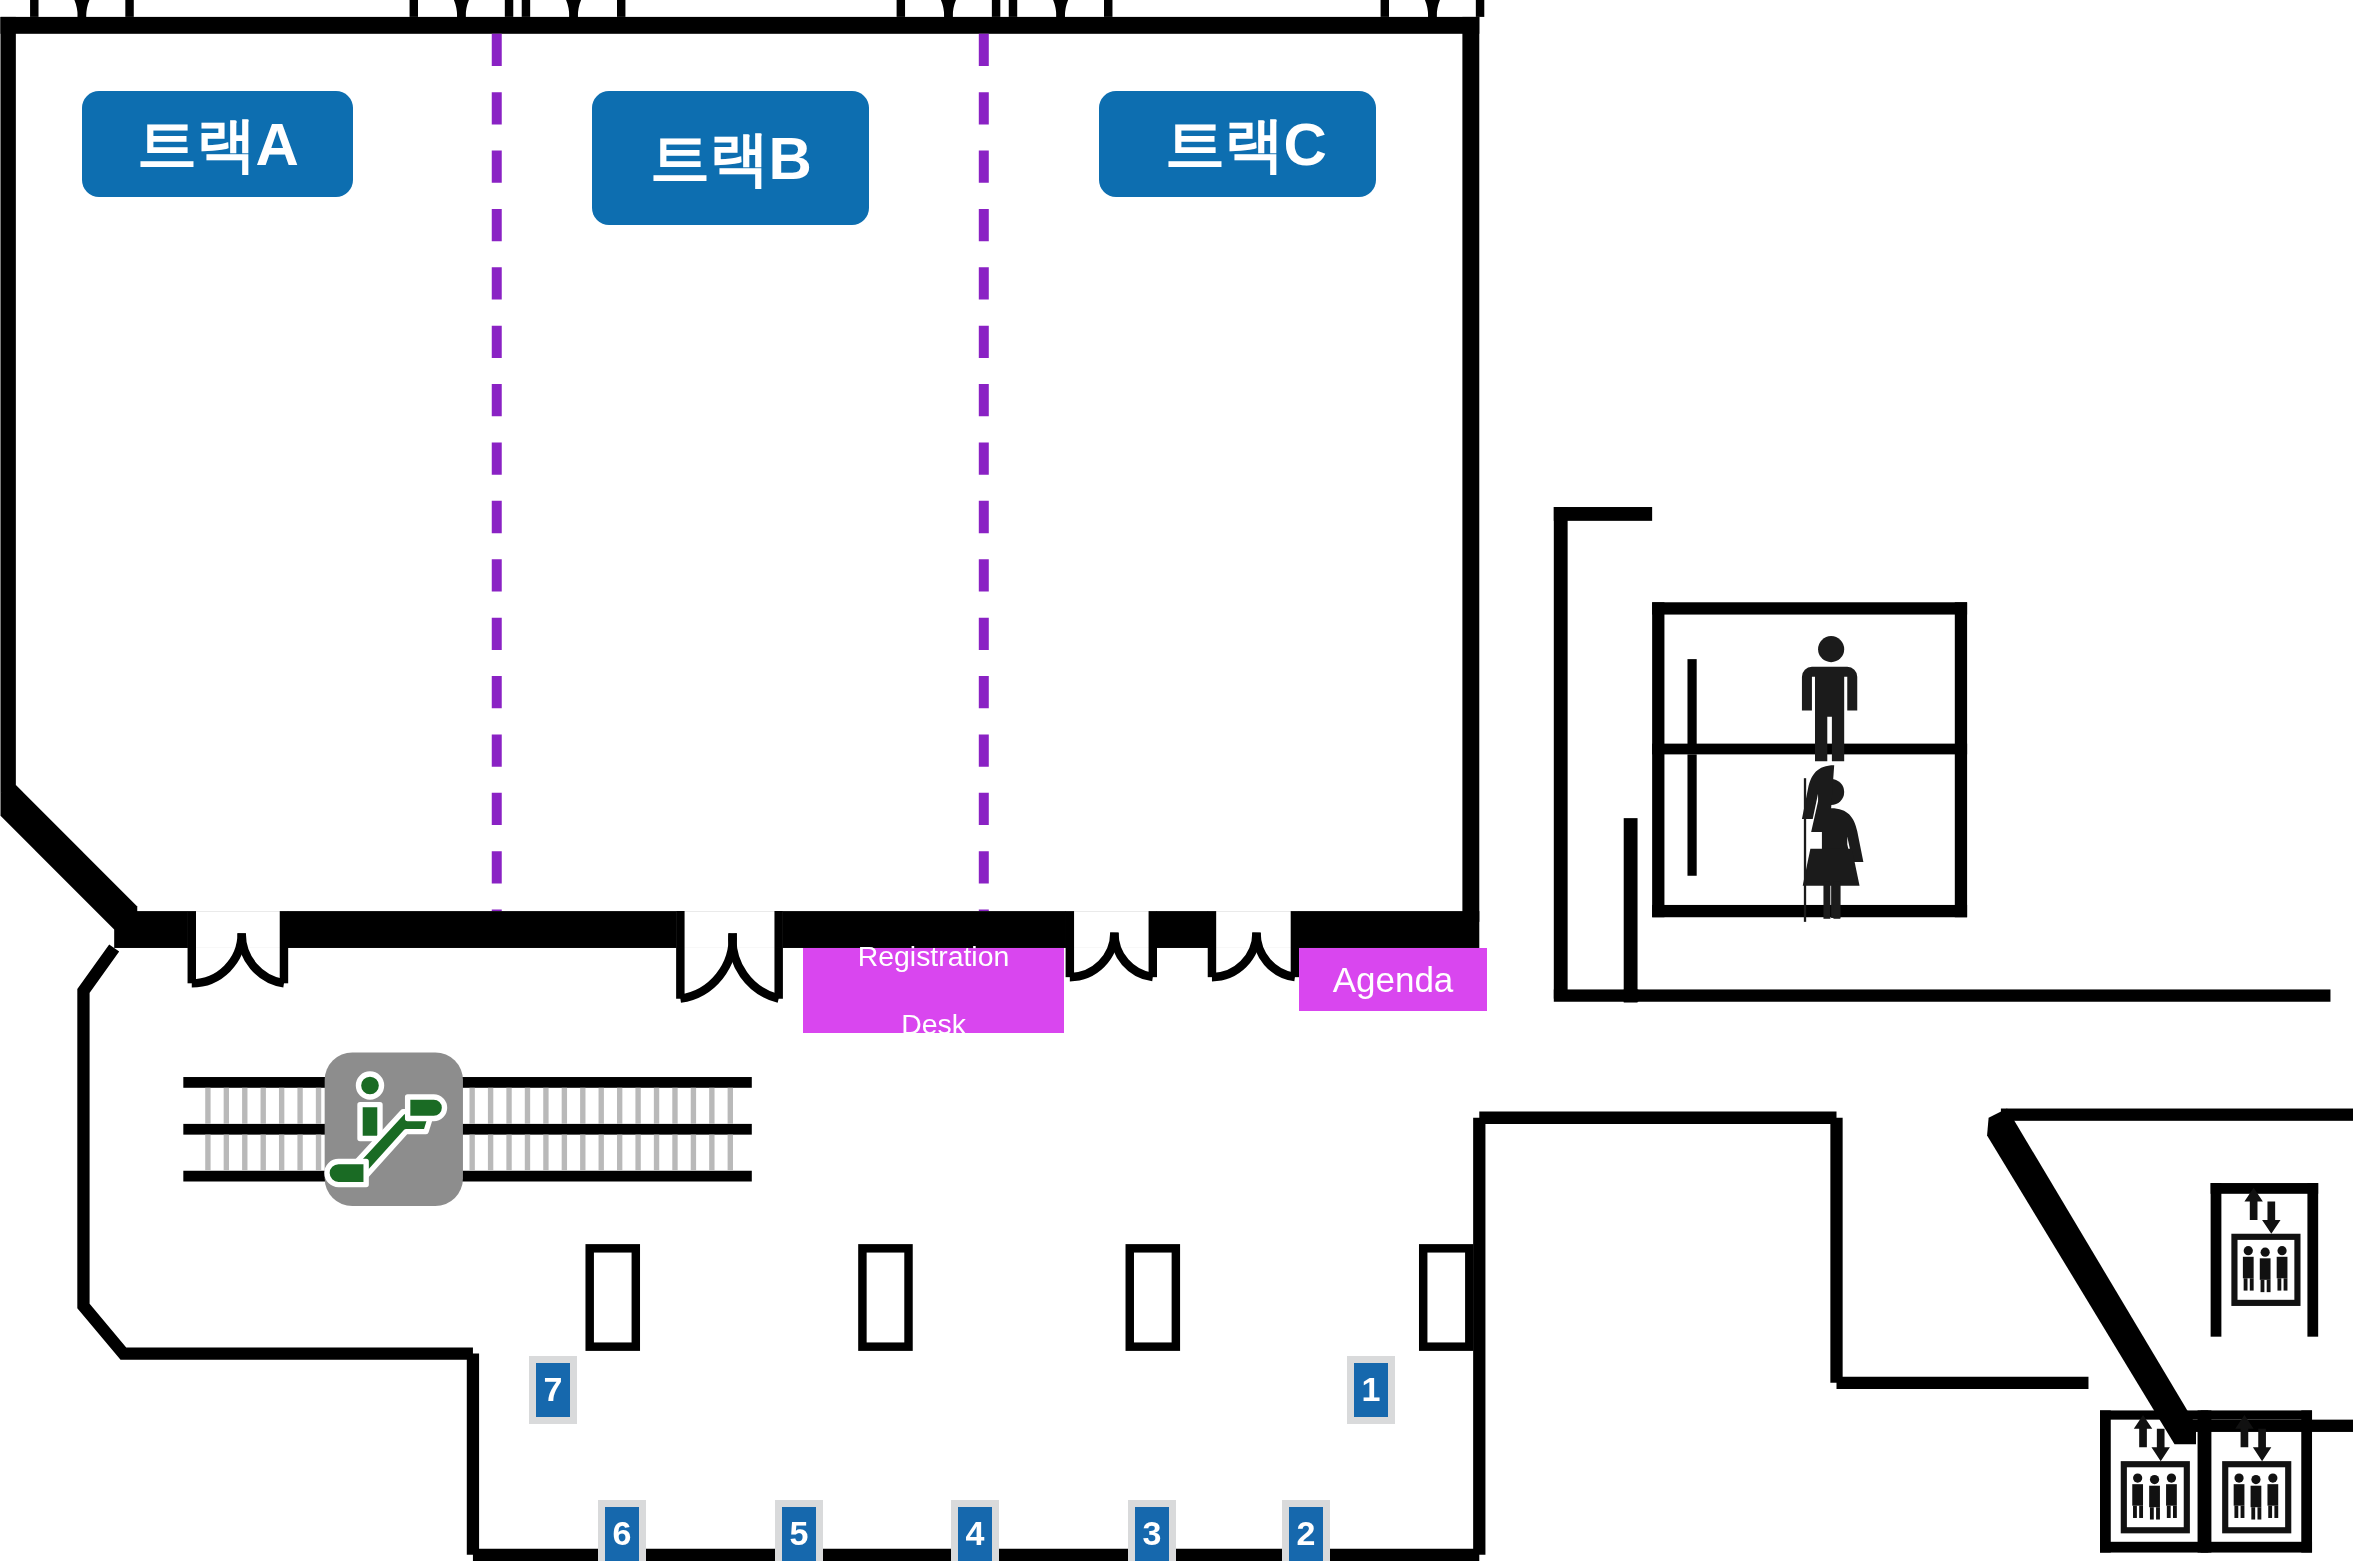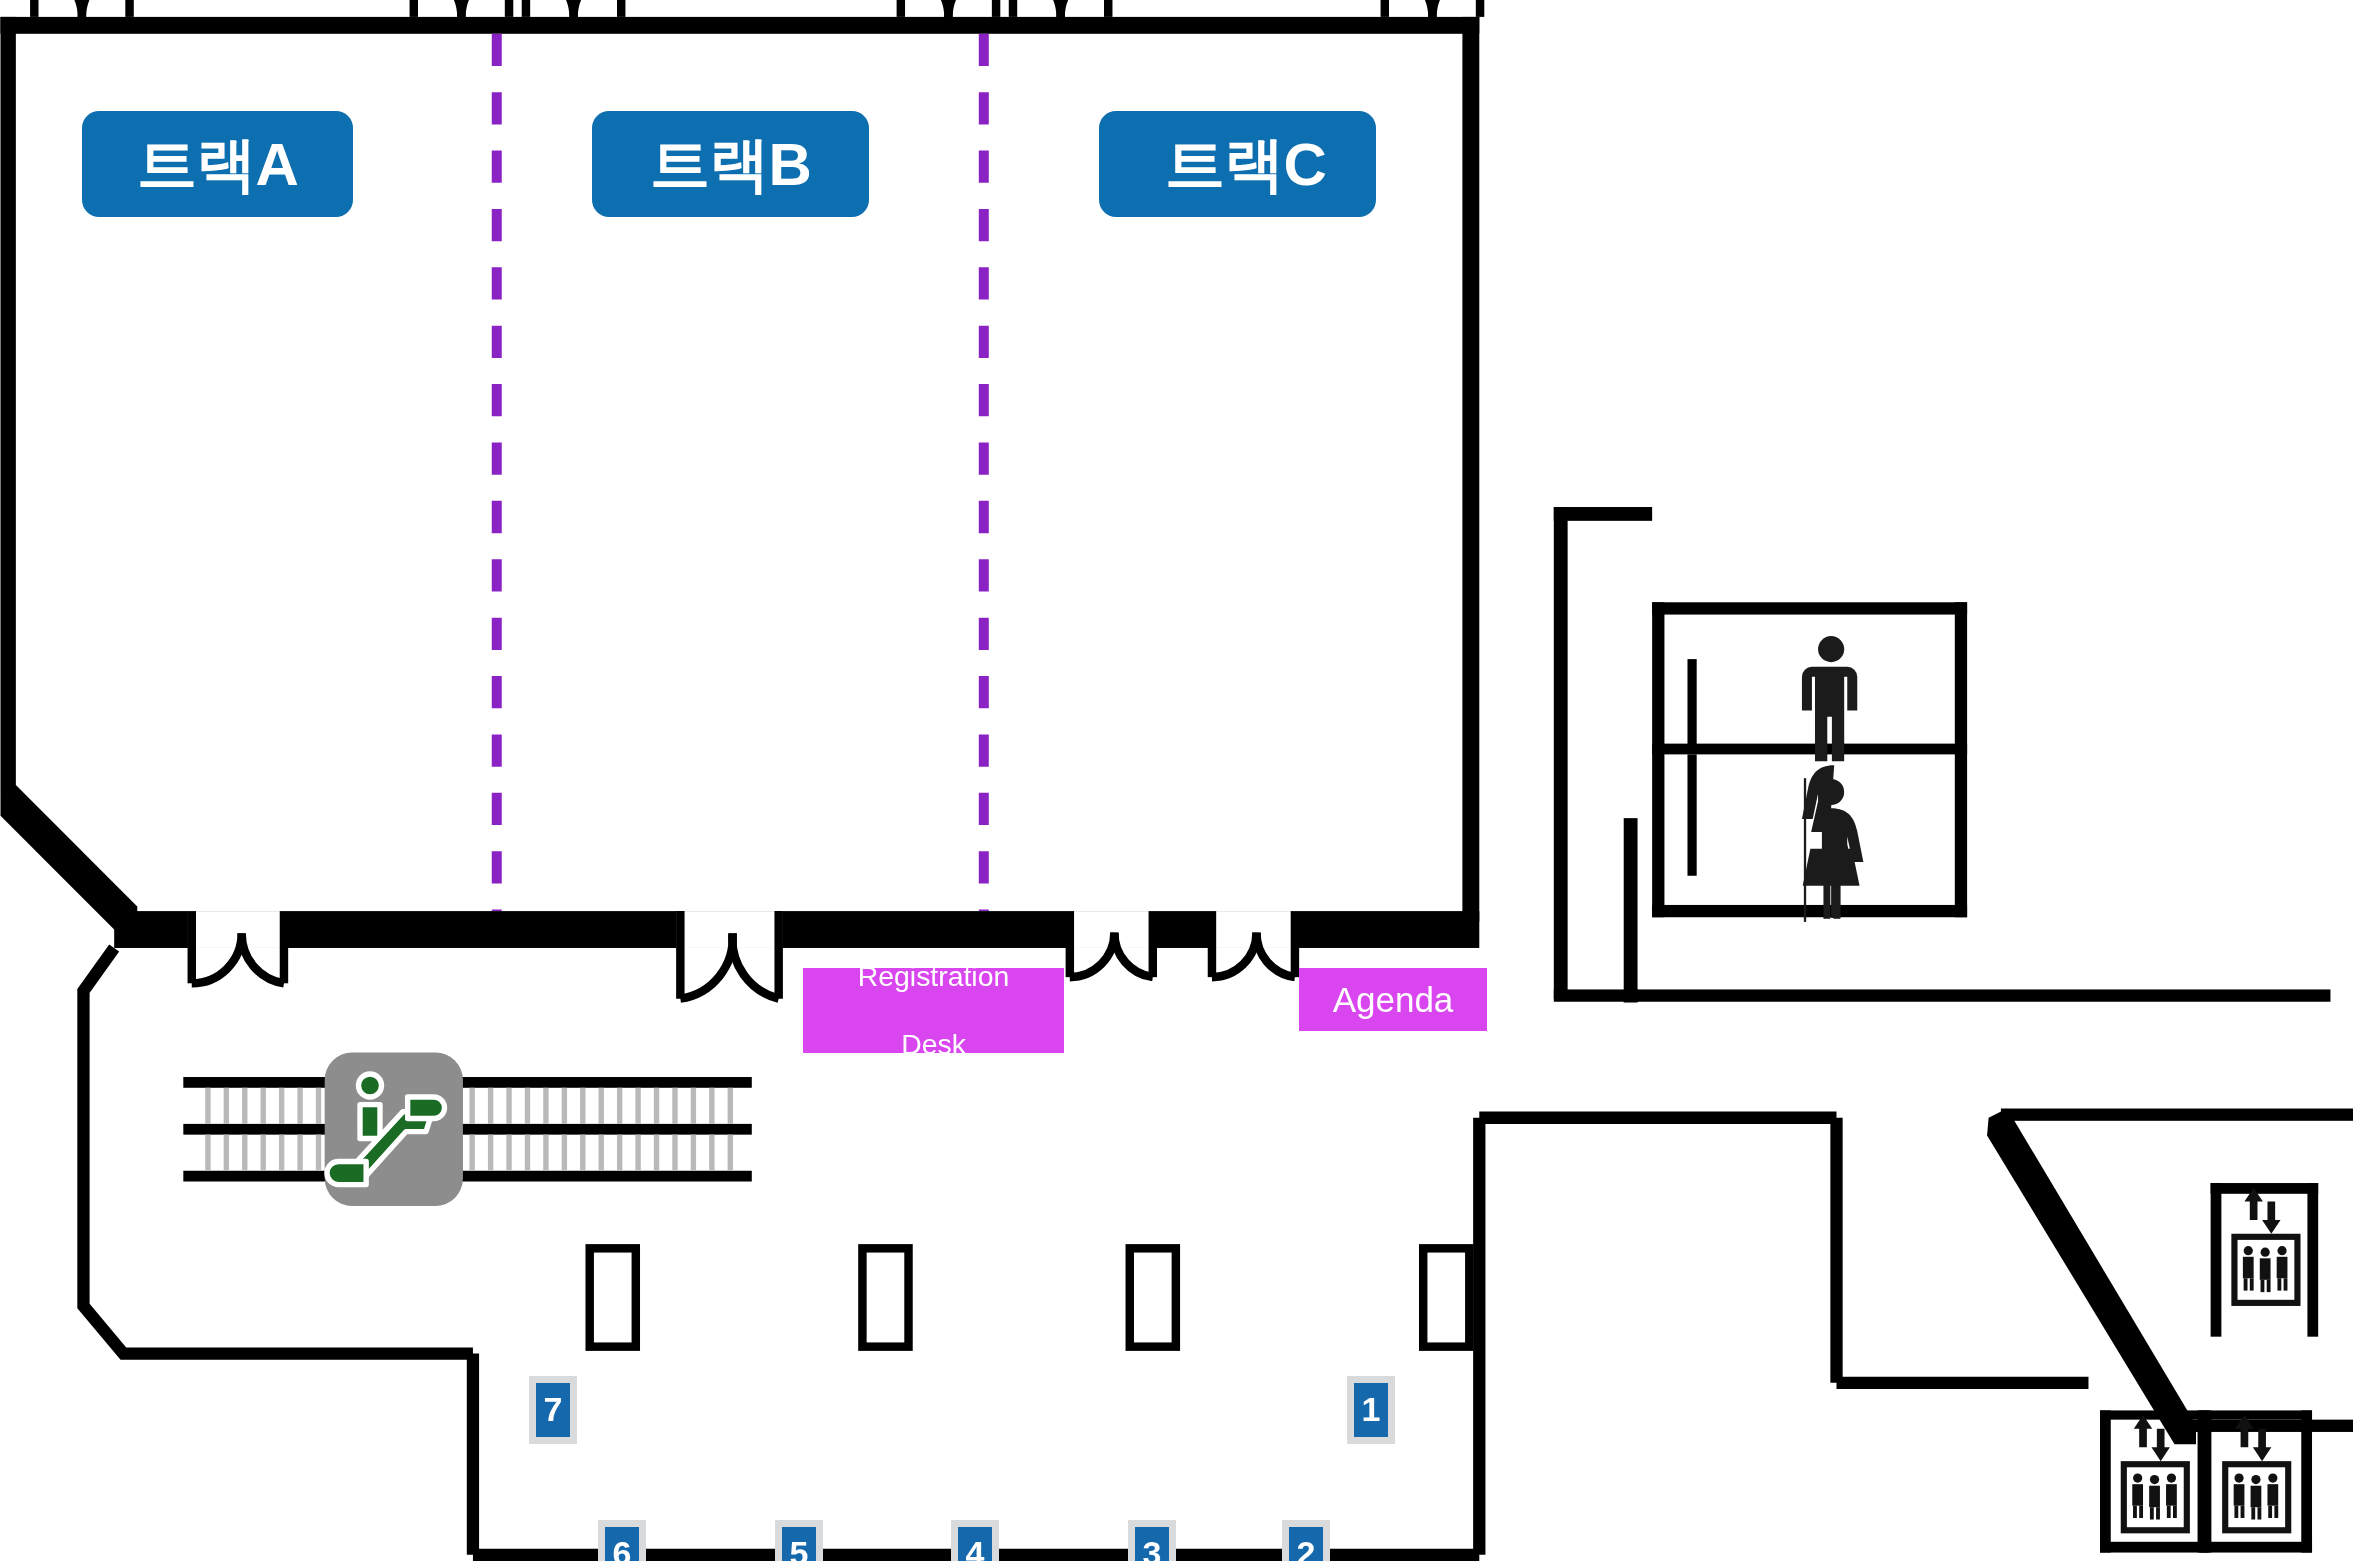--- a/index.html
+++ b/index.html
@@ -27,21 +27,20 @@
     position: absolute;
     display: flex;
     align-items: center;
     justify-content: center;
     text-align: center;
     color: #ffffff;
     font-weight: bold;
     box-sizing: border-box;
     user-select: none;
     line-height: 1.05;
-    margin-top: 20px;
   }
   .track-chip {
     background: #0d6eb0;
     border-radius: 17px;
     font-size: 60px;
     letter-spacing: -0.8px;
   }
   .ballroom-chip {
     background: #0f1d33;
     border-radius: 85px;
@@ -369,21 +368,21 @@
           <rect x="2951" y="1932" width="14" height="28"></rect>
         <rect x="2952" y="1960" width="5" height="16"></rect>
           <rect x="2960" y="1960" width="5" height="16"></rect>
       </g>
     </g>
 
   </svg>
 
   <div class="lbl track-chip" style="left:82px; top:91px; width:271px; height:106px;">트랙A</div>
 
-  <div class="lbl track-chip" style="left:592px; top:91px; width:277px; height:106px;">트랙B</div>
+  <div class="lbl track-chip" style="left:592px; top:91px; width:277px; height:134px;">트랙B</div>
 
   <div class="lbl track-chip" style="left:1099px; top:91px; width:277px; height:106px;padding-left:16px;">트랙C</div>
 
 
   <div class="lbl amber-chip" style="left:803px; top:948px; width:261px; height:85px;">
     <span>Registration</span>
     <span>Desk</span>
   </div>
 
   <div class="lbl amber-chip" style="left:1299px; top:948px; width:188px; height:63px; font-size:35px;">

